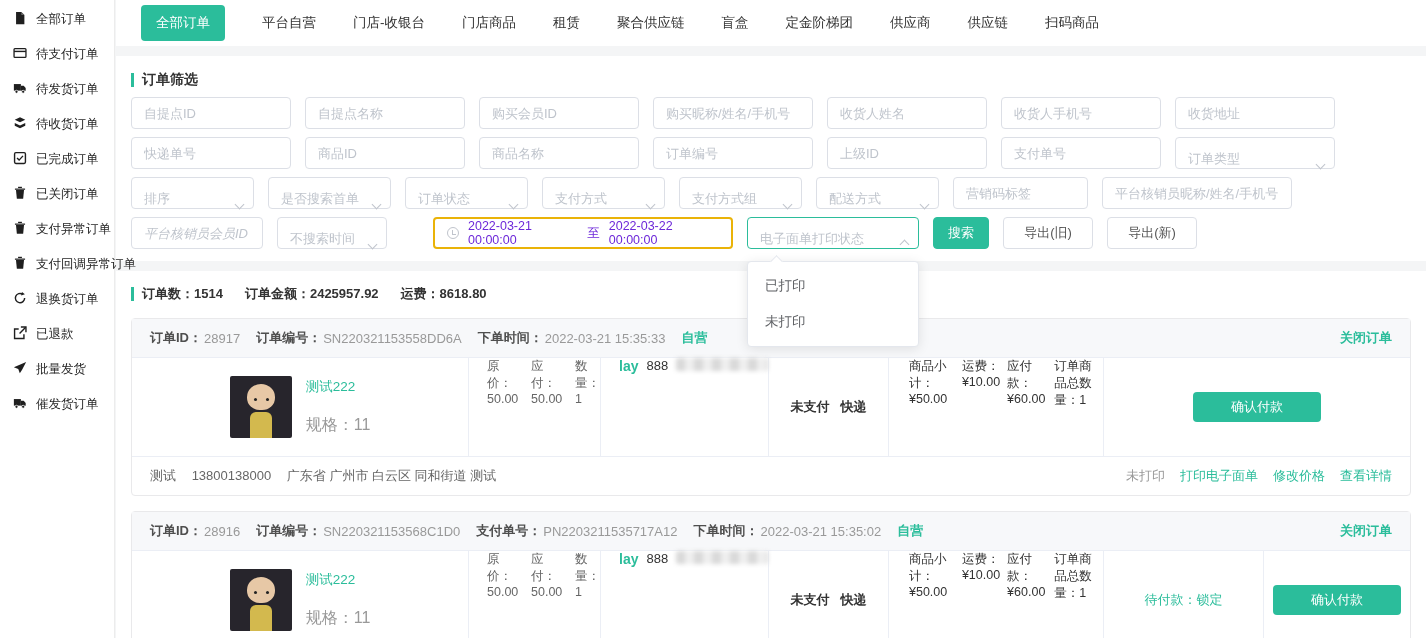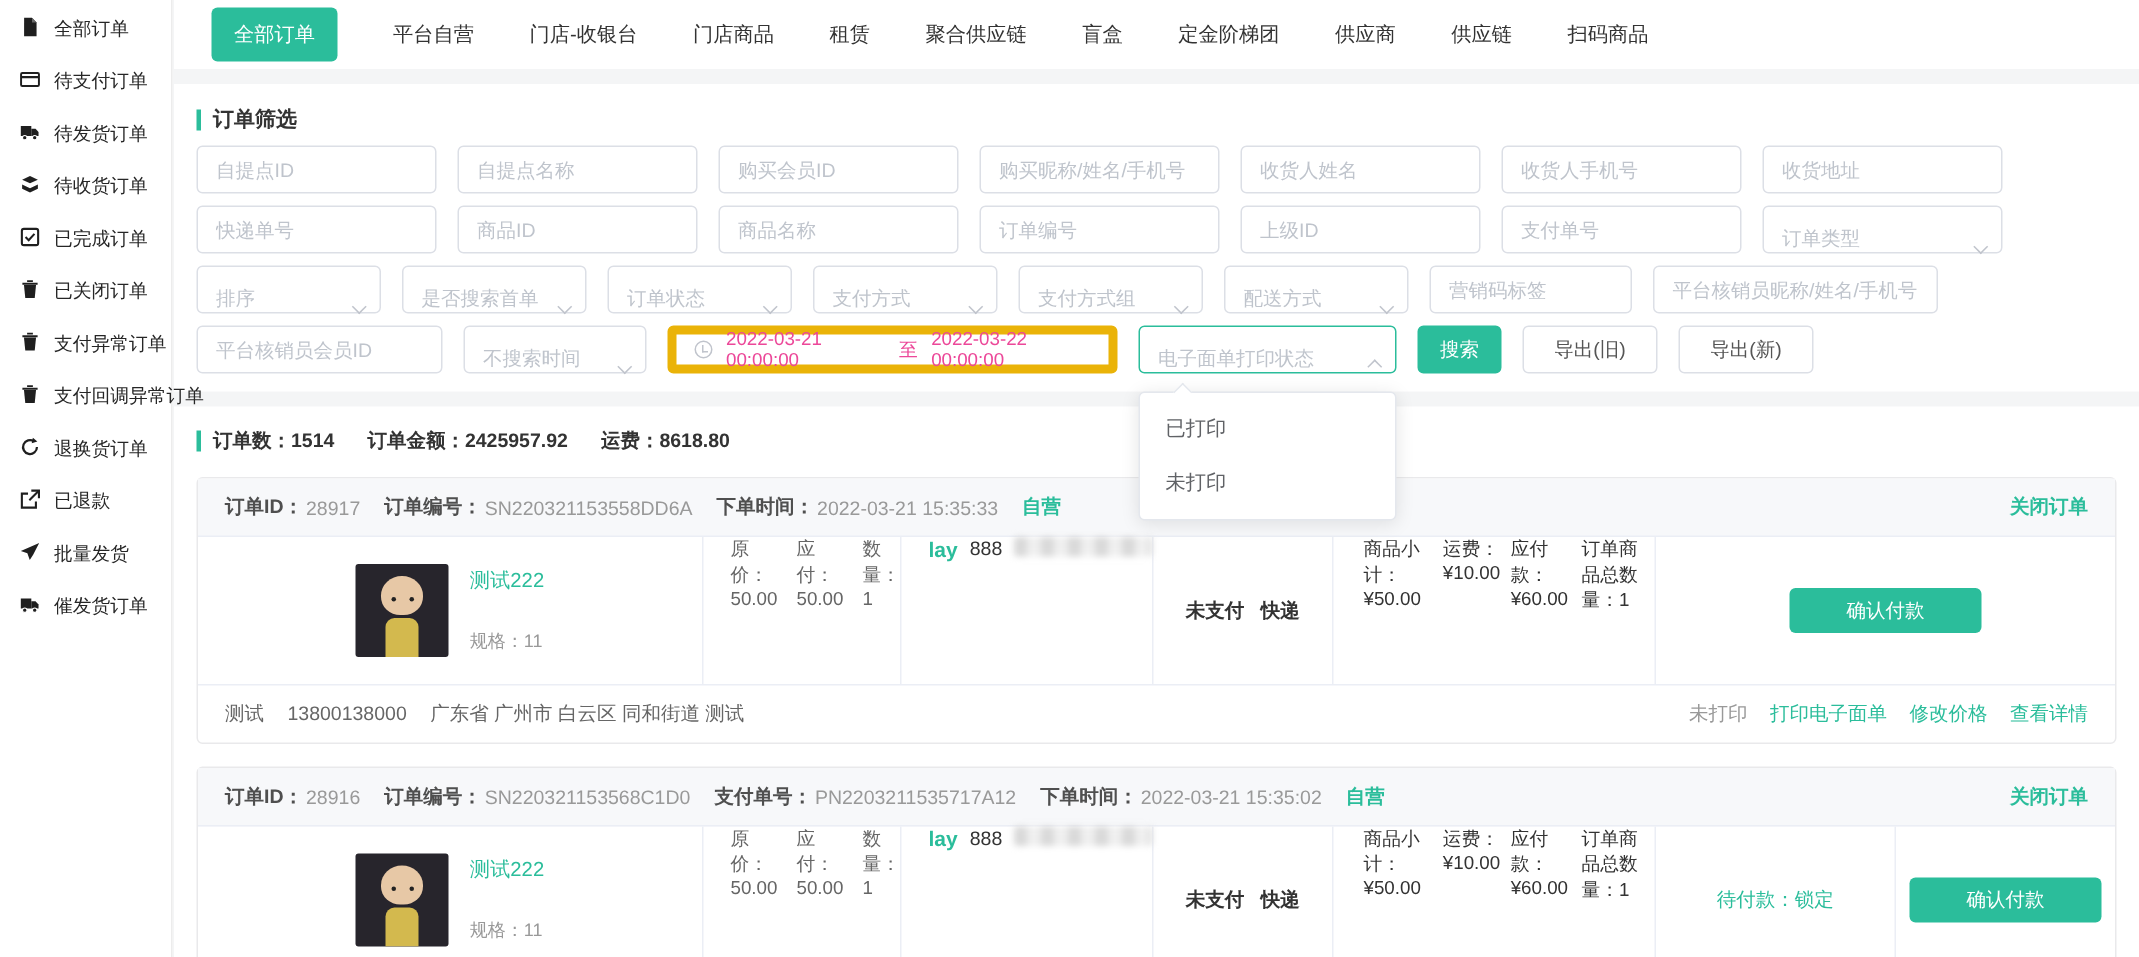--- a/index.html
+++ b/index.html
@@ -25,23 +25,23 @@
   .fin { height:32px; border:1px solid #dcdfe6; border-radius:4px; padding:0 12px;
     font-size:13px; color:#606266; font-family:inherit; outline:none; background:#fff; }
   .fin::placeholder { color:#bfc4cc; }
   .fsel { height:32px; border:1px solid #dcdfe6; border-radius:4px; padding:0 10px 0 12px;
     font-size:13px; color:#bfc4cc; background:#fff; display:flex; align-items:flex-end;
     justify-content:space-between; cursor:pointer; position:relative; }
   .chev { width:7px; height:7px; border-right:1.3px solid #c0c4cc; border-bottom:1.3px solid #c0c4cc;
     transform:rotate(45deg); margin-top:-3px; flex:0 0 auto; }
   .chev.up { transform:rotate(-135deg); margin-top:4px; }
   .w160 { width:160px; } .w123 { width:123px; } .w135 { width:135px; } .w190 { width:190px; }
-  .w164 { width:164px; } .w110 { width:122px; } .w172 { width:172px; }
-  .datebox { width:300px; height:32px; border:6px solid #eab308; border-radius:4px;
-    display:flex; align-items:center; gap:9px; padding:0 12px; font-size:12.5px; color:#ec4899; cursor:pointer; }
+  .w164 { width:132px;font-style:italic; } .w110 { width:110px; } .w172 { width:172px; }
+  .datebox { width:300px; height:32px; border:2px solid #eab308; border-radius:4px;
+    display:flex; align-items:center; gap:9px; padding:0 12px; font-size:12.5px; color:#6d28d9; cursor:pointer;margin-left:32px; }
   .clock { width:12px; height:12px; border:1.2px solid #c0c4cc; border-radius:50%; position:relative; flex:0 0 auto; }
   .clock::after { content:""; position:absolute; left:4.4px; top:2px; width:2.6px; height:3.8px;
     border-left:1.1px solid #c0c4cc; border-bottom:1.1px solid #c0c4cc; }
   .sel-open { border-color:var(--accent); }
   .btn { height:32px; border-radius:4px; font-size:13px; cursor:pointer; display:flex;
     align-items:center; justify-content:center; font-family:inherit; }
   .btn-primary { background:var(--accent); color:#fff; border:1px solid var(--accent); width:56px; }
   .btn-plain { background:#fff; color:#555; border:1px solid #dcdfe6; width:90px; }
   
   .dropdown { position:absolute; left:-1px; top:43px; width:172px; background:#fff;
@@ -66,21 +66,21 @@
   .col { border-left:1px solid #ebeef5; display:flex; flex-direction:row; justify-content:center; }
   .col:first-child { border-left:none; }
   .col-product { width:336px; flex-direction:row; align-items:center; gap:14px; padding:10px 16px; }
   .pimg { width:62px; height:62px; background:#27252c; border-radius:2px; position:relative; overflow:hidden; flex:0 0 auto; }
   .pimg .head { position:absolute; left:17px; top:8px; width:28px; height:26px; background:#e7c8a6; border-radius:50% 50% 46% 46%; }
   .pimg .eye1,.pimg .eye2 { position:absolute; top:22px; width:3px; height:3px; background:#222; border-radius:50%; }
   .pimg .eye1 { left:24px; } .pimg .eye2 { left:36px; }
   .pimg .bodyp { position:absolute; left:20px; top:36px; width:22px; height:26px; background:#d3b94e; border-radius:6px 6px 0 0; }
   .pinfo { display:flex; flex-direction:column; justify-content:space-between; height:62px; padding:2px 0; }
   .pname { color:var(--accent); font-size:13.5px; cursor:pointer; }
-  .pspec { color:#999; font-size:12px; }
+  .pspec { color:#999; font-size:16px; }
   .col-price { width:132px; padding-left:18px; gap:7px; font-size:12.5px; color:#666; }
   .col-buyer { width:168px; padding-left:18px; gap:8px; }
   .bname { color:var(--accent); font-weight:bold; font-size:14px; }
   .bid { color:#333; font-size:13px; }
   .bphone { width:112px; height:13px; border-radius:2px;
     background:repeating-linear-gradient(90deg,#d9d9d9 0 9px,#efefef 9px 18px); filter:blur(2px); }
   .col-status { width:120px; align-items:center; gap:11px; font-size:13px; color:#333; font-weight:bold; }
   .col-summary { width:215px; padding-left:20px; gap:7px; font-size:12.5px; color:#333; }
   .col-paystate { width:160px; align-items:center; font-size:13px; color:var(--accent); }
   .col-action { flex:1; align-items:center; }

